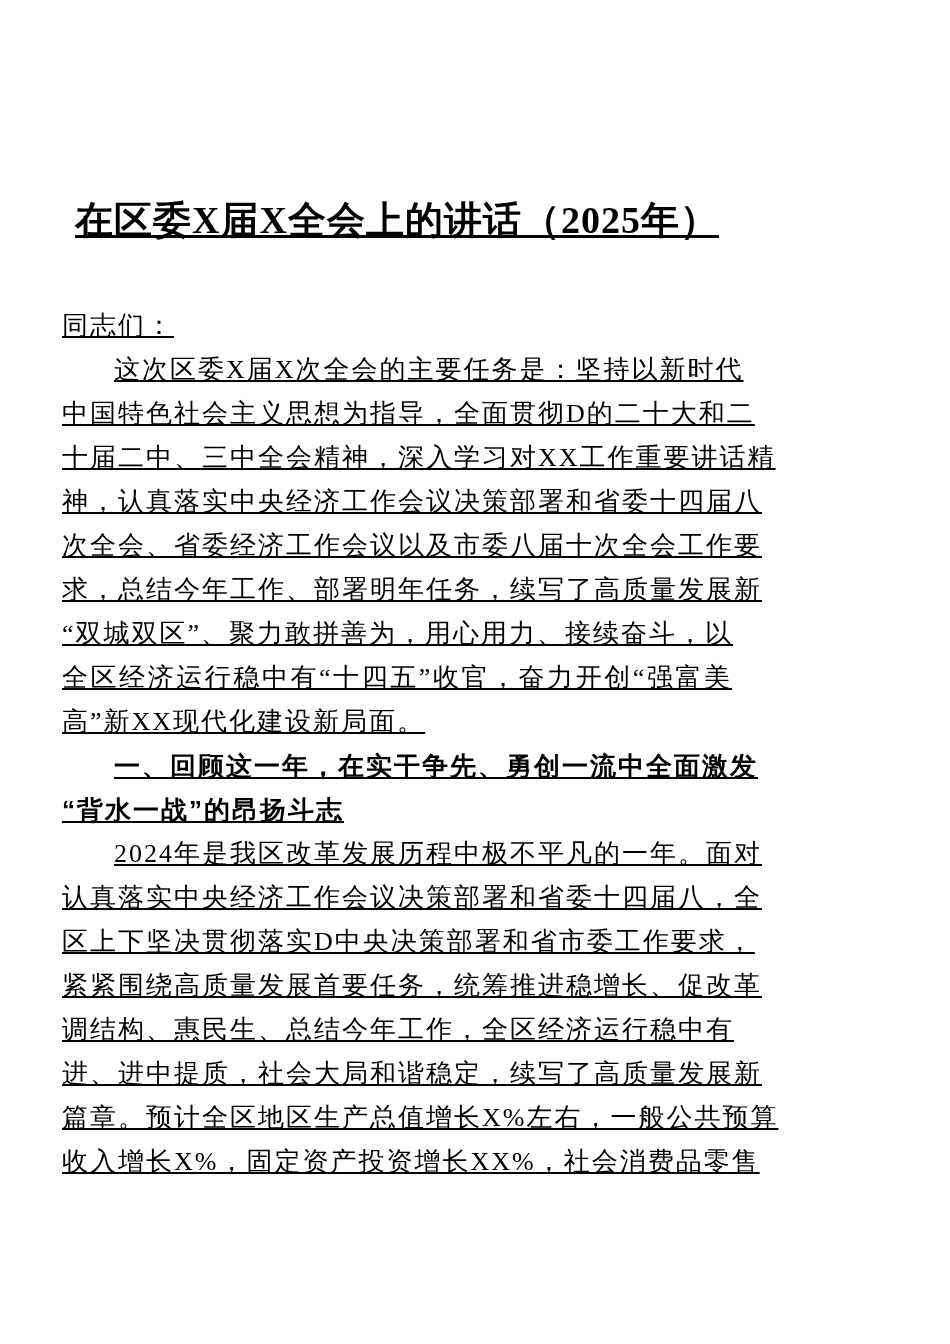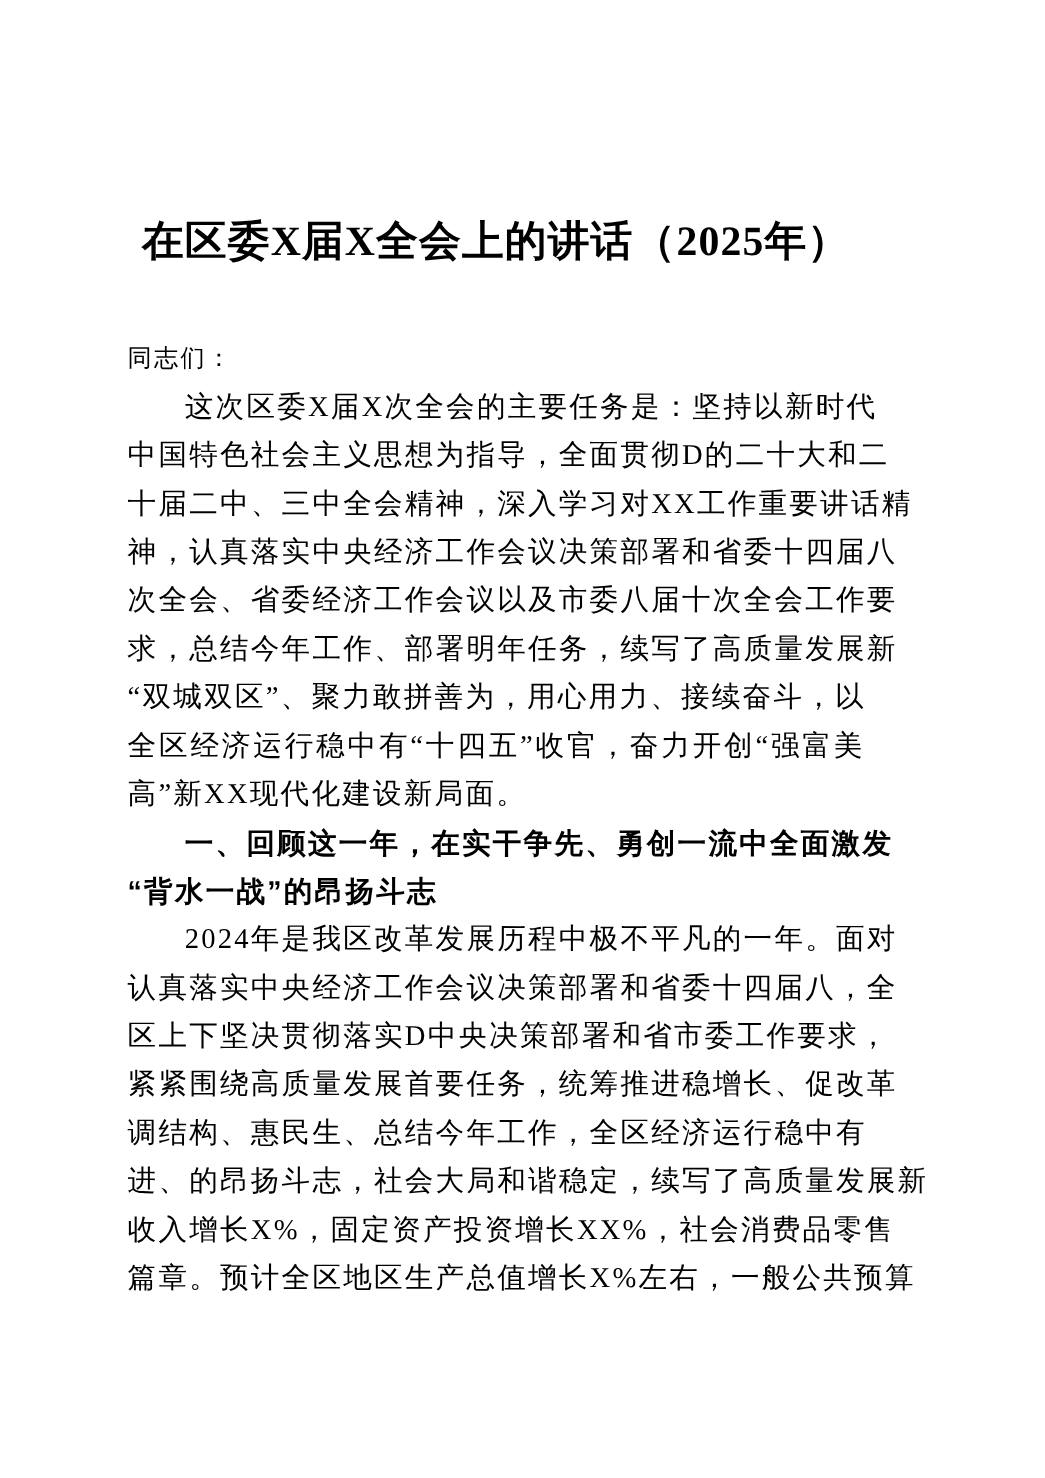--- a/index.html
+++ b/index.html
@@ -11,36 +11,37 @@
     color: #000000;
     overflow: hidden;
   }
   .page {
     position: relative;
     width: 950px;
     height: 1344px;
     background: #ffffff;
   }
   .content {
-    margin-left: 116px;
+    margin-left: 62px;
     width: 670px;
+    text-decoration: underline;
   }
   .doc-title {
     margin-top: 194px;
     font-size: 38px;
     line-height: 52px;
     font-weight: 700;
     text-align: center;
     font-family: "Liberation Serif", "DejaVu Serif", serif;
     letter-spacing: 1px;
     white-space: nowrap;
   }
   .salutation {
     margin-top: 58px;
-    font-size: 22px;
+    font-size: 26px;
     line-height: 44px;
     letter-spacing: 2px;
   }
   .line {
     font-size: 26px;
     line-height: 44px;
     letter-spacing: 2px;
     text-align: justify;
     text-align-last: justify;
     white-space: nowrap;
@@ -81,19 +82,19 @@
       <div class="line first">一、回顾这一年，在实干争先、勇创一流中全面激发</div>
       <div class="line end">“背水一战”的昂扬斗志</div>
     </div>
 
     <div class="paragraph">
       <div class="line first">2024年是我区改革发展历程中极不平凡的一年。面对</div>
       <div class="line">认真落实中央经济工作会议决策部署和省委十四届八，全</div>
       <div class="line">区上下坚决贯彻落实D中央决策部署和省市委工作要求，</div>
       <div class="line">紧紧围绕高质量发展首要任务，统筹推进稳增长、促改革</div>
       <div class="line">调结构、惠民生、总结今年工作，全区经济运行稳中有</div>
-      <div class="line">进、的昂扬斗志，社会大局和谐稳定，续写了高质量发展新</div>
+      <div class="line">进、进中提质，社会大局和谐稳定，续写了高质量发展新</div>
+      <div class="line">篇章。预计全区地区生产总值增长X%左右，一般公共预算</div>
       <div class="line">收入增长X%，固定资产投资增长XX%，社会消费品零售</div>
-      <div class="line">篇章。预计全区地区生产总值增长X%左右，一般公共预算</div>
     </div>
 
   </div>
 </div>
 
 </body></html>

